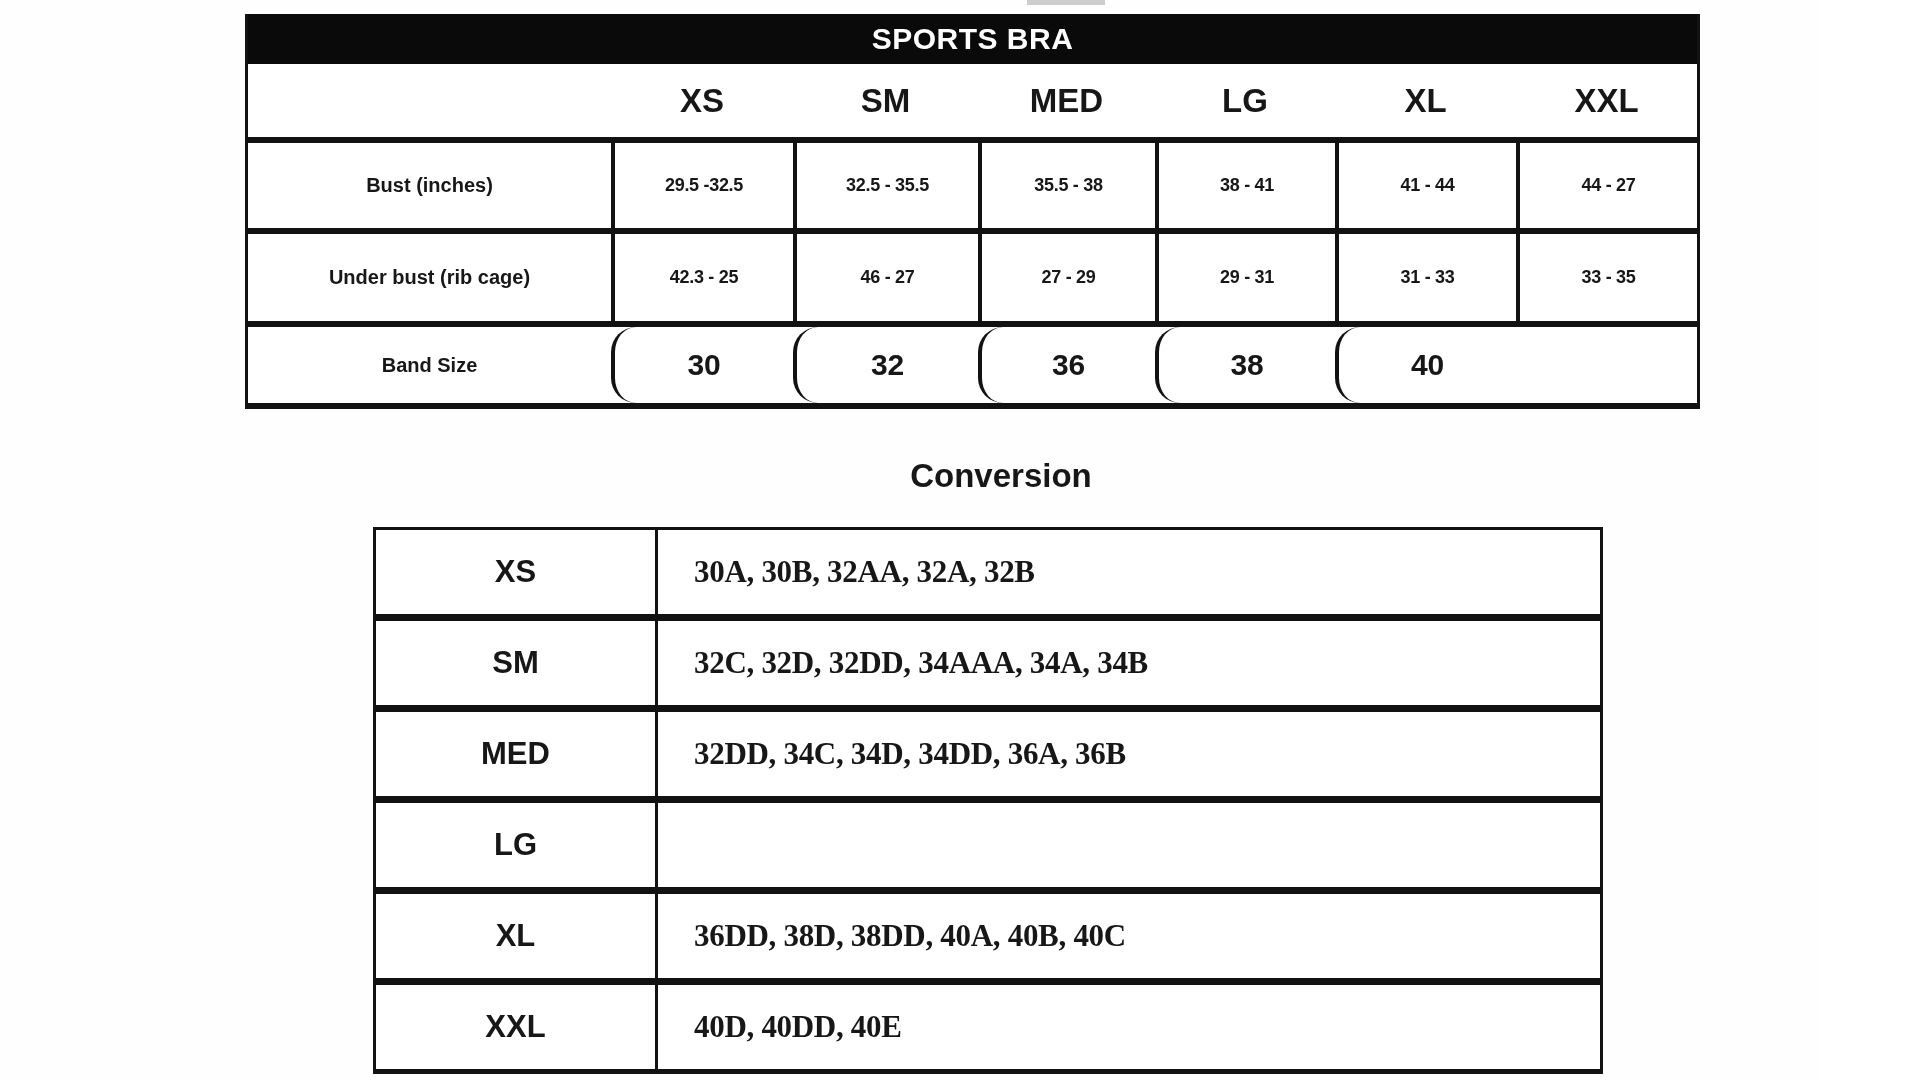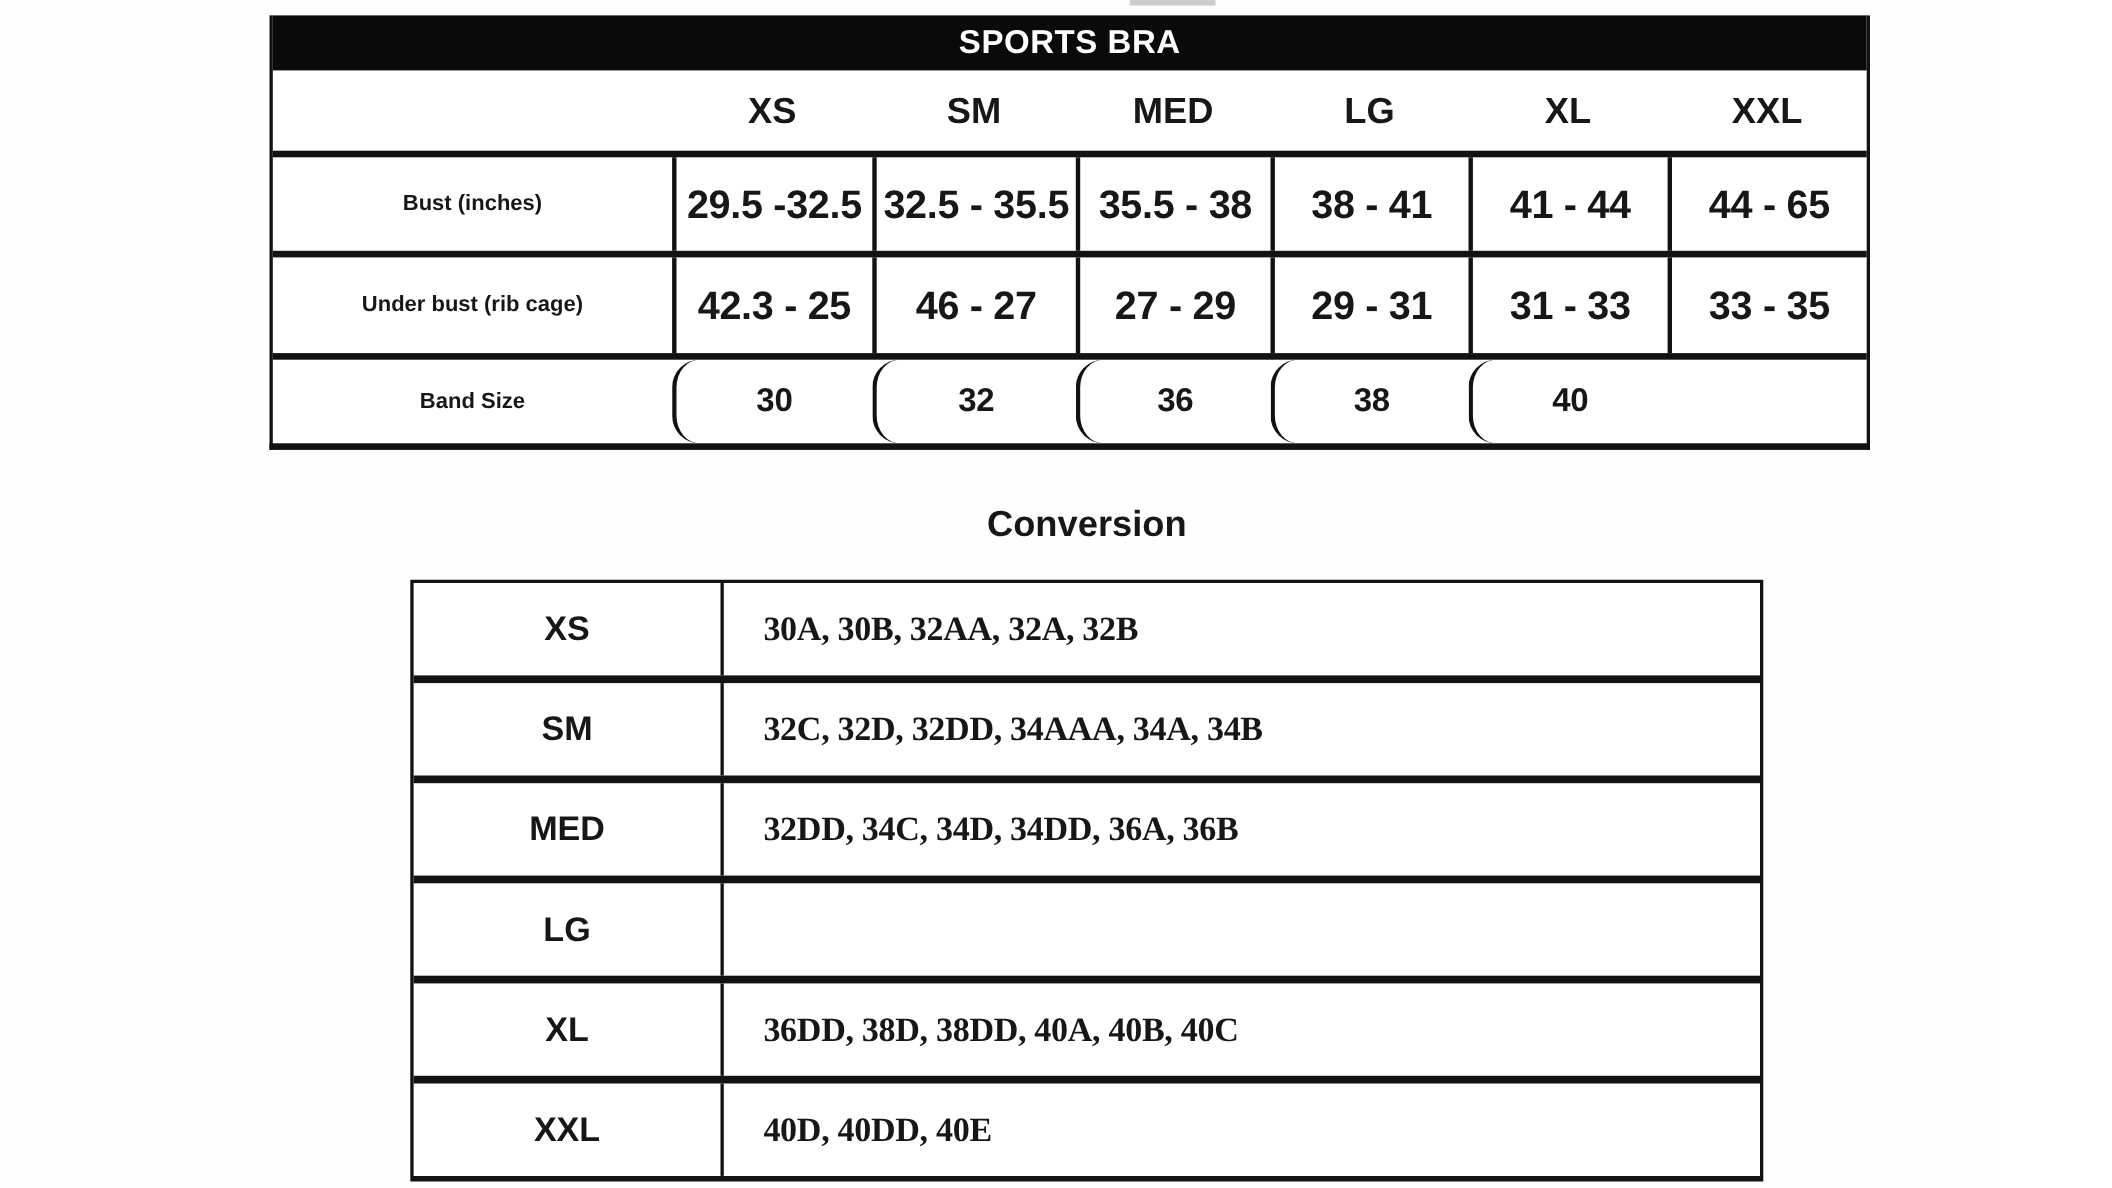--- a/index.html
+++ b/index.html
@@ -31,26 +31,26 @@
   .st-header { height:73px; }
   .st-header .c { font-size:33px; font-weight:bold; }
   .st-row { border-top:6px solid #121212; }
   .st-row .c { box-sizing:border-box; }
   .st-row .c + .c { border-left:4px solid #121212; }
   .row-bust { height:85px; }
   .row-under { height:87px; }
   .row-band { height:76px; }
   .c { display:flex; align-items:center; justify-content:center; text-align:center; }
   .st-rowlabel { font-size:20px; font-weight:bold; }
-  .st-val { font-size:36px; font-weight:bold; letter-spacing:-0.3px; }
+  .st-val { font-size:18px; font-weight:bold; letter-spacing:-0.3px; }
   .row-band .st-val { font-size:30px;border-radius:25px; }
 
   
   .conv-title {
-    position:absolute; left:373px; top:455px; width:1230px; height:42px;
+    position:absolute; left:386px; top:455px; width:1230px; height:42px;
     display:flex; align-items:center; justify-content:center;
     font-size:33px; font-weight:bold;
   }
   .conv-table {
     position:absolute; left:373px; top:527px; width:1230px;
     box-sizing:border-box; border:3px solid #121212; border-bottom-width:5px;
     background:#fff;
   }
   .conv-row { display:grid; grid-template-columns:282px 942px; height:84px; }
   .conv-row + .conv-row { border-top:7px solid #121212; }
@@ -84,21 +84,21 @@
       <div class="c">XXL</div>
     </div>
 
     <div class="st-grid st-row row-bust">
       <div class="c st-rowlabel">Bust (inches)</div>
       <div class="c st-val">29.5 -32.5</div>
       <div class="c st-val">32.5 - 35.5</div>
       <div class="c st-val">35.5 - 38</div>
       <div class="c st-val">38 - 41</div>
       <div class="c st-val">41 - 44</div>
-      <div class="c st-val">44 - 65</div>
+      <div class="c st-val">44 - 27</div>
     </div>
 
     <div class="st-grid st-row row-under">
       <div class="c st-rowlabel">Under bust (rib cage)</div>
       <div class="c st-val">42.3 - 25</div>
       <div class="c st-val">46 - 27</div>
       <div class="c st-val">27 - 29</div>
       <div class="c st-val">29 - 31</div>
       <div class="c st-val">31 - 33</div>
       <div class="c st-val">33 - 35</div>

